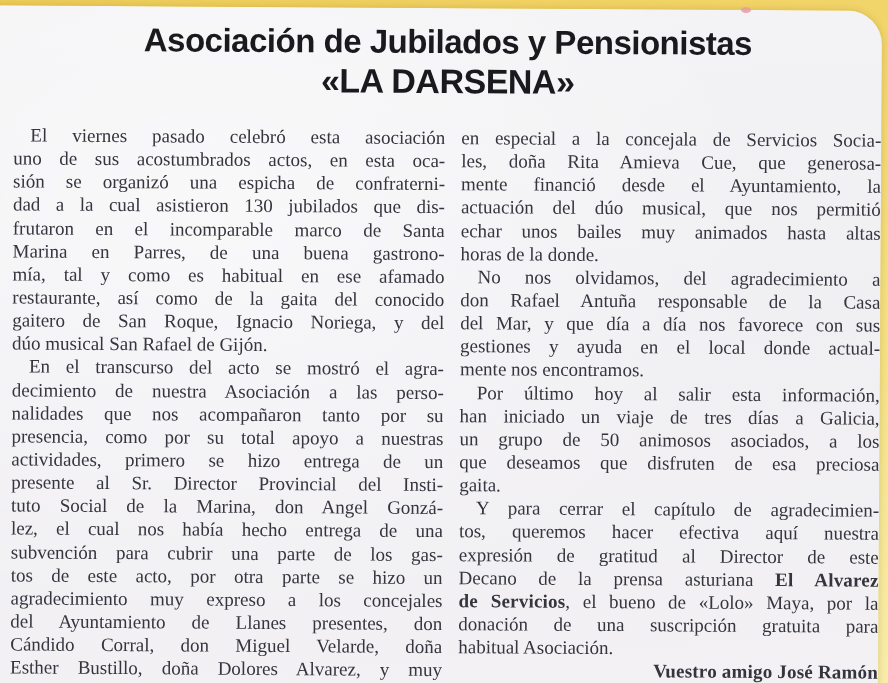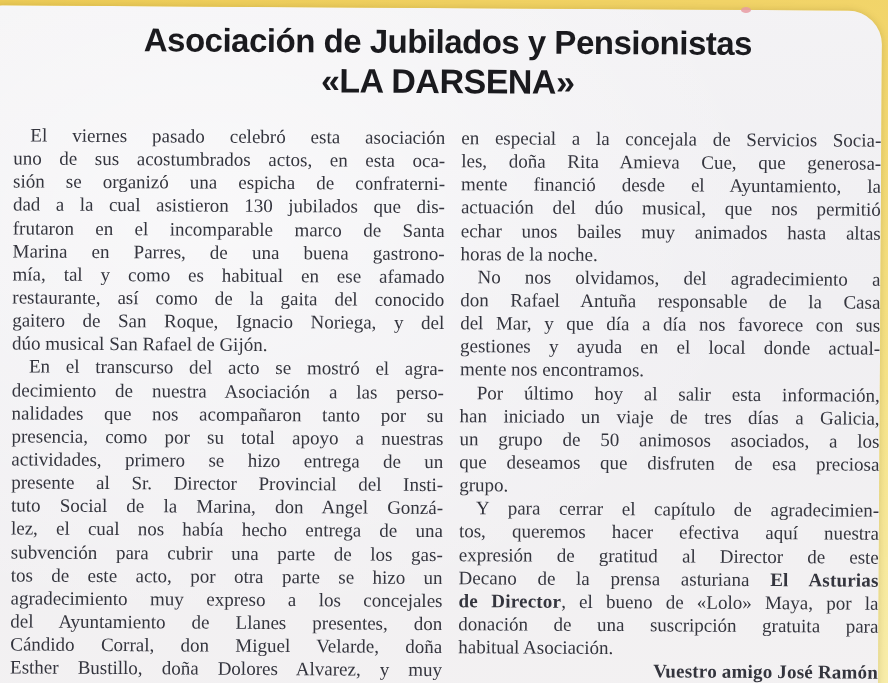--- a/index.html
+++ b/index.html
@@ -103,35 +103,35 @@
           <div class="line"><span>del Ayuntamiento de Llanes presentes, don</span></div>
           <div class="line"><span>Cándido Corral, don Miguel Velarde, doña</span></div>
           <div class="line"><span>Esther Bustillo, doña Dolores Alvarez, y muy</span></div>
         </div>
       <div class="col col-right">
           <div class="line"><span>en especial a la concejala de Servicios Socia-</span></div>
           <div class="line"><span>les, doña Rita Amieva Cue, que generosa-</span></div>
           <div class="line"><span>mente financió desde el Ayuntamiento, la</span></div>
           <div class="line"><span>actuación del dúo musical, que nos permitió</span></div>
           <div class="line"><span>echar unos bailes muy animados hasta altas</span></div>
-          <div class="line end"><span>horas de la noche.</span></div>
+          <div class="line end"><span>horas de la donde.</span></div>
           <div class="line indent"><span>No nos olvidamos, del agradecimiento a</span></div>
           <div class="line"><span>don Rafael Antuña responsable de la Casa</span></div>
           <div class="line"><span>del Mar, y que día a día nos favorece con sus</span></div>
           <div class="line"><span>gestiones y ayuda en el local donde actual-</span></div>
           <div class="line end"><span>mente nos encontramos.</span></div>
           <div class="line indent"><span>Por último hoy al salir esta información,</span></div>
           <div class="line"><span>han iniciado un viaje de tres días a Galicia,</span></div>
           <div class="line"><span>un grupo de 50 animosos asociados, a los</span></div>
           <div class="line"><span>que deseamos que disfruten de esa preciosa</span></div>
-          <div class="line end"><span>grupo.</span></div>
+          <div class="line end"><span>gaita.</span></div>
           <div class="line indent"><span>Y para cerrar el capítulo de agradecimien-</span></div>
           <div class="line"><span>tos, queremos hacer efectiva aquí nuestra</span></div>
           <div class="line"><span>expresión de gratitud al Director de este</span></div>
-          <div class="line"><span>Decano de la prensa asturiana </span><span class="bold">El Asturias</span></div>
-          <div class="line"><span class="bold">de Director</span><span>, el bueno de «Lolo» Maya, por la</span></div>
+          <div class="line"><span>Decano de la prensa asturiana </span><span class="bold">El Alvarez</span></div>
+          <div class="line"><span class="bold">de Servicios</span><span>, el bueno de «Lolo» Maya, por la</span></div>
           <div class="line"><span>donación de una suscripción gratuita para</span></div>
           <div class="line end"><span>habitual Asociación.</span></div>
           <div class="line end align-right"><span class="bold">Vuestro amigo José Ramón</span></div>
         </div>
     </div>
   </div>
 </div>
 
 </body></html>

